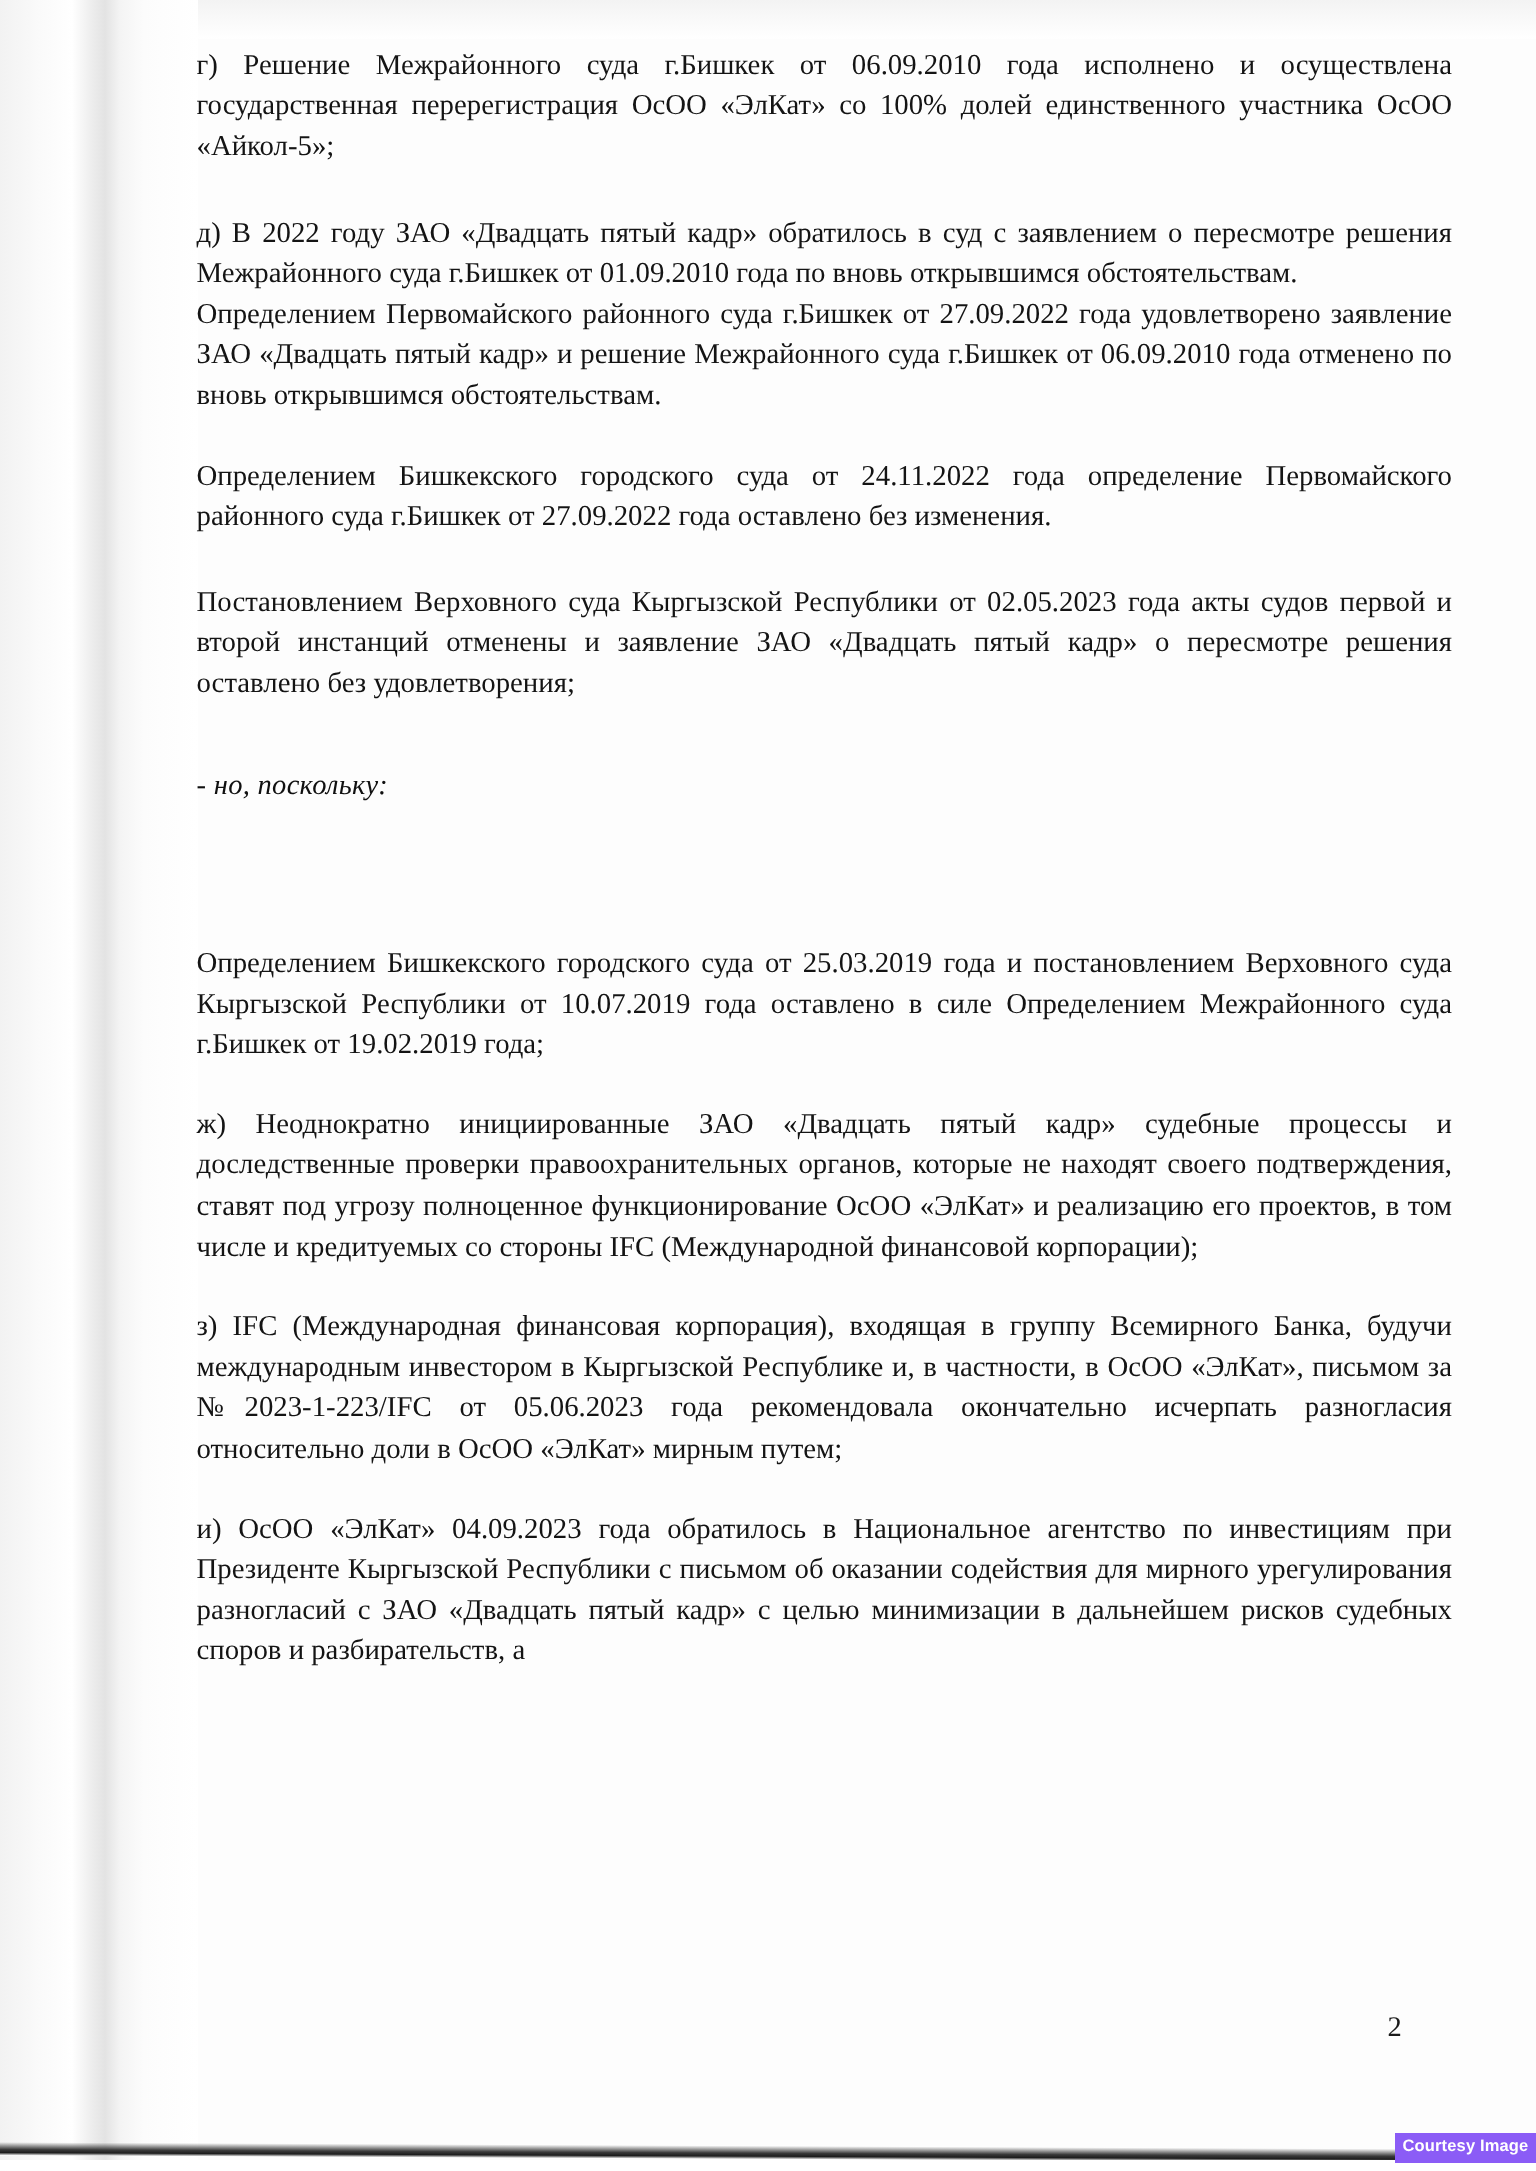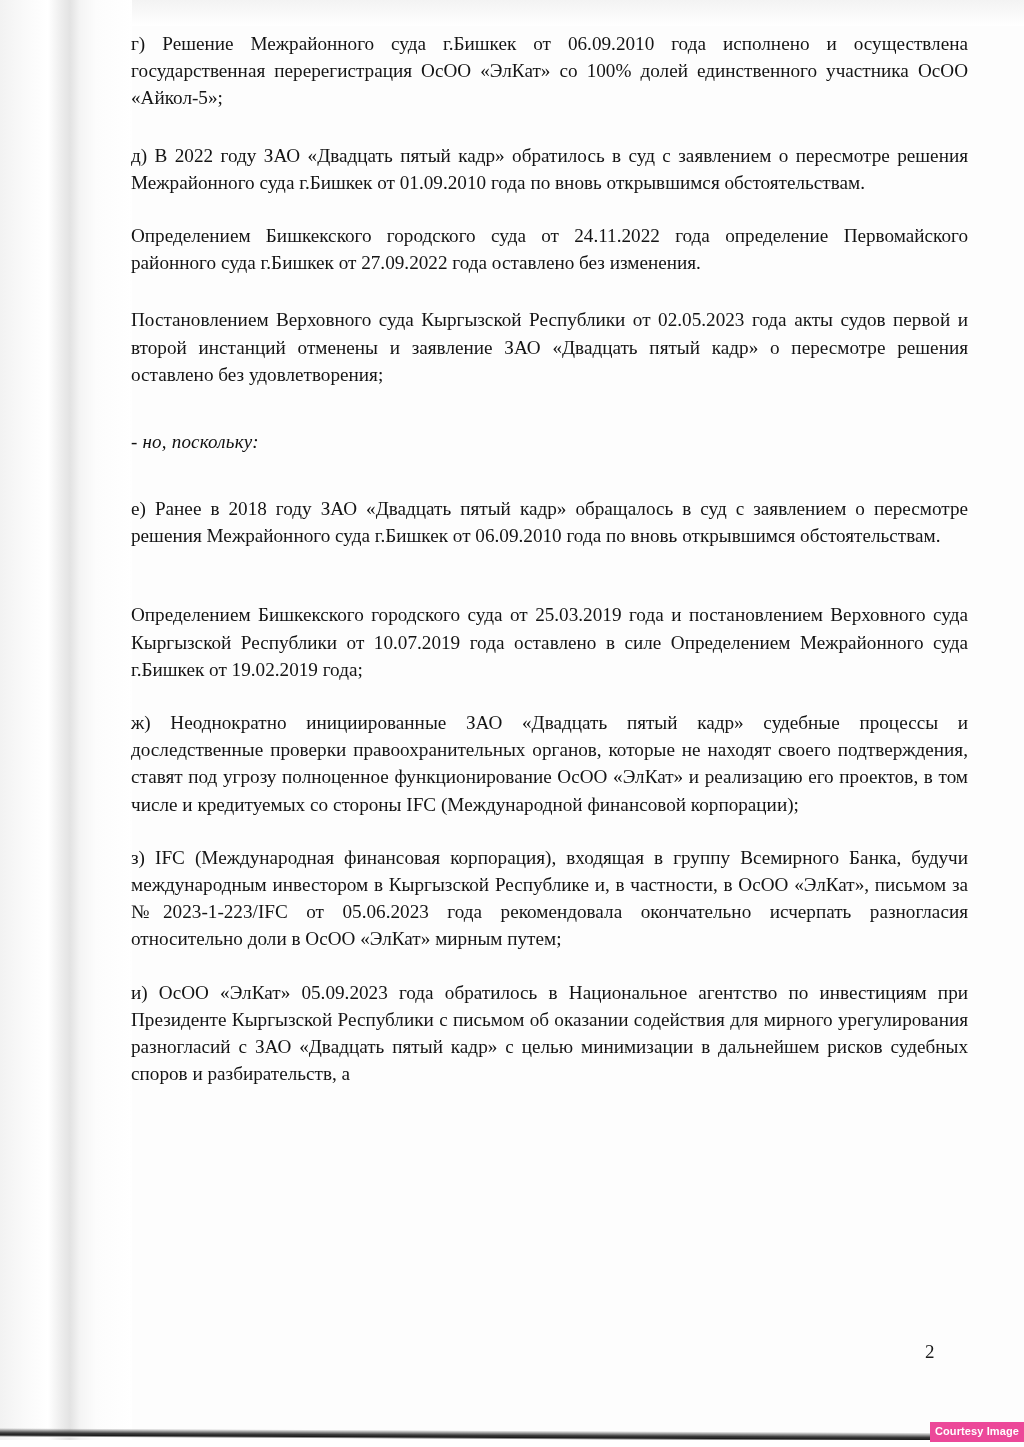--- a/index.html
+++ b/index.html
@@ -100,21 +100,21 @@
     top: 1341px;
     font-size: 19px;
     line-height: 22px;
     color: #1a1a1a;
   }
 
   .watermark {
     position: absolute;
     left: 930px;
     top: 1422px;
-    background: #ec4899;
+    background: #8b5cf6;
     color: #ffffff;
     font-family: "Liberation Sans", "DejaVu Sans", sans-serif;
     font-weight: bold;
     font-size: 11px;
     line-height: 17px;
     padding: 1px 5px 2px 5px;
     letter-spacing: 0.1px;
     white-space: nowrap;
   }
 </style>
@@ -127,55 +127,55 @@
   <div class="scan-gutter"></div>
 
   <div class="doc-body">
 
     <p class="para">г) Решение Межрайонного суда г.Бишкек от 06.09.2010 года исполнено и осуществлена государственная перерегистрация ОсОО «ЭлКат» со 100% долей единственного участника ОсОО «Айкол-5»;</p>
 
     <div class="gap-lg"></div>
 
     <p class="para">д) В 2022 году ЗАО «Двадцать пятый кадр» обратилось в суд с заявлением о пересмотре решения Межрайонного суда г.Бишкек от 01.09.2010 года по вновь открывшимся обстоятельствам.</p>
 
+    <p class="para">Определением Первомайского районного суда г.Бишкек от 27.09.2022 года удовлетворено заявление ЗАО «Двадцать пятый кадр» и решение Межрайонного суда г.Бишкек от 06.09.2010 года отменено по вновь открывшимся обстоятельствам.</p>
 
     <div class="gap-md"></div>
 
     <p class="para">Определением Бишкекского городского суда от 24.11.2022 года определение Первомайского районного суда г.Бишкек от 27.09.2022 года оставлено без изменения.</p>
 
     <div class="gap-lg"></div>
 
     <p class="para">Постановлением Верховного суда Кыргызской Республики от 02.05.2023 года акты судов первой и второй инстанций отменены и заявление ЗАО «Двадцать пятый кадр» о пересмотре решения оставлено без удовлетворения;</p>
 
     <div class="gap-xl"></div>
 
     <p class="note-line">- но, поскольку:</p>
 
     <div class="gap-xl"></div>
 
-    <p class="para">е) Ранее в 2018 году ЗАО «Двадцать пятый кадр» обращалось в суд с заявлением о пересмотре решения Межрайонного суда г.Бишкек от 06.09.2010 года по вновь открывшимся обстоятельствам.</p>
 
     <div class="gap-md"></div>
 
 
     <div class="gap-md"></div>
 
     <p class="para">Определением Бишкекского городского суда от 25.03.2019 года и постановлением Верховного суда Кыргызской Республики от 10.07.2019 года оставлено в силе Определением Межрайонного суда г.Бишкек от 19.02.2019 года;</p>
 
     <div class="gap-md"></div>
 
     <p class="para">ж) Неоднократно инициированные ЗАО «Двадцать пятый кадр» судебные процессы и доследственные проверки правоохранительных органов, которые не находят своего подтверждения, ставят под угрозу полноценное функционирование ОсОО «ЭлКат» и реализацию его проектов, в том числе и кредитуемых со стороны IFC (Международной финансовой корпорации);</p>
 
     <div class="gap-md"></div>
 
     <p class="para">з) IFC (Международная финансовая корпорация), входящая в группу Всемирного Банка, будучи международным инвестором в Кыргызской Республике и, в частности, в ОсОО «ЭлКат», письмом за №2023-1-223/IFC от 05.06.2023 года рекомендовала окончательно исчерпать разногласия относительно доли в ОсОО «ЭлКат» мирным путем;</p>
 
     <div class="gap-md"></div>
 
-    <p class="para">и) ОсОО «ЭлКат» 05.09.2023 года обратилось в Национальное агентство по инвестициям при Президенте Кыргызской Республики с письмом об оказании содействия для мирного урегулирования разногласий с ЗАО «Двадцать пятый кадр» с целью минимизации в дальнейшем рисков судебных споров и разбирательств, а</p>
+    <p class="para">и) ОсОО «ЭлКат» 04.09.2023 года обратилось в Национальное агентство по инвестициям при Президенте Кыргызской Республики с письмом об оказании содействия для мирного урегулирования разногласий с ЗАО «Двадцать пятый кадр» с целью минимизации в дальнейшем рисков судебных споров и разбирательств, а</p>
 
   </div>
 
   <div class="page-number">2</div>
 
   <div class="scan-bottom-edge"></div>
   <div class="scan-bottom-white"></div>
 
   <div class="watermark">Courtesy Image</div>
 

